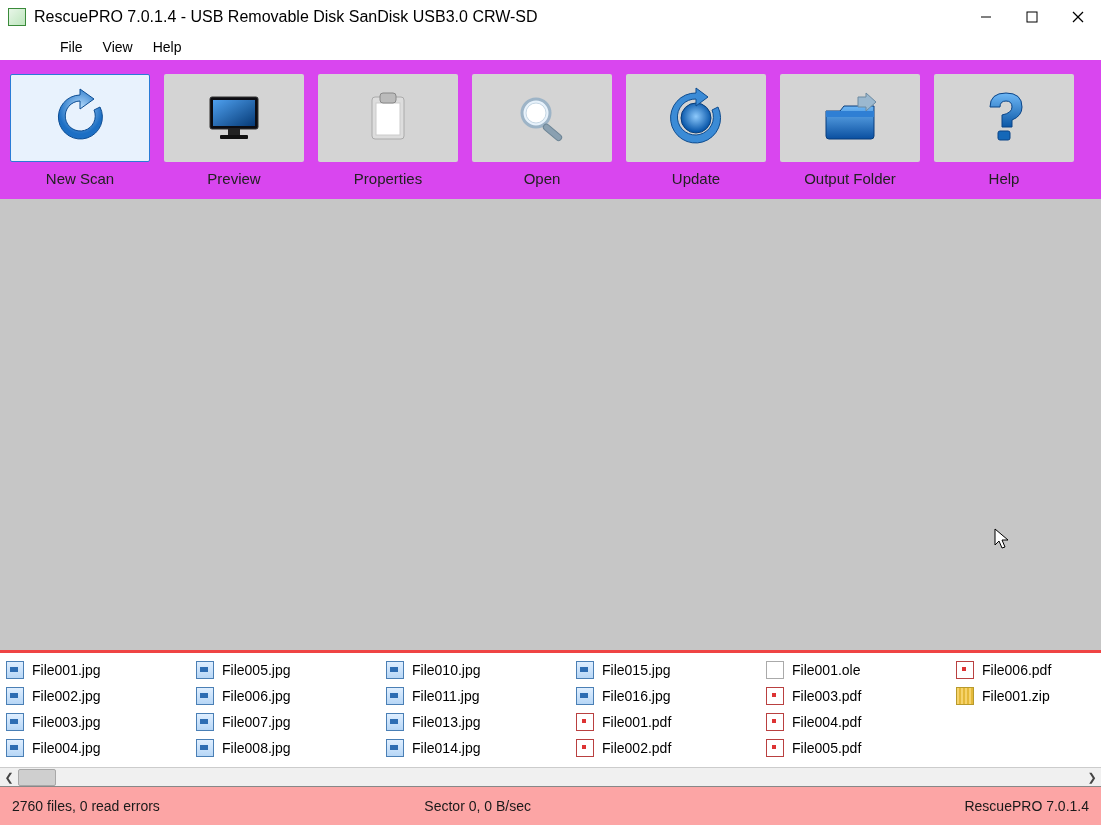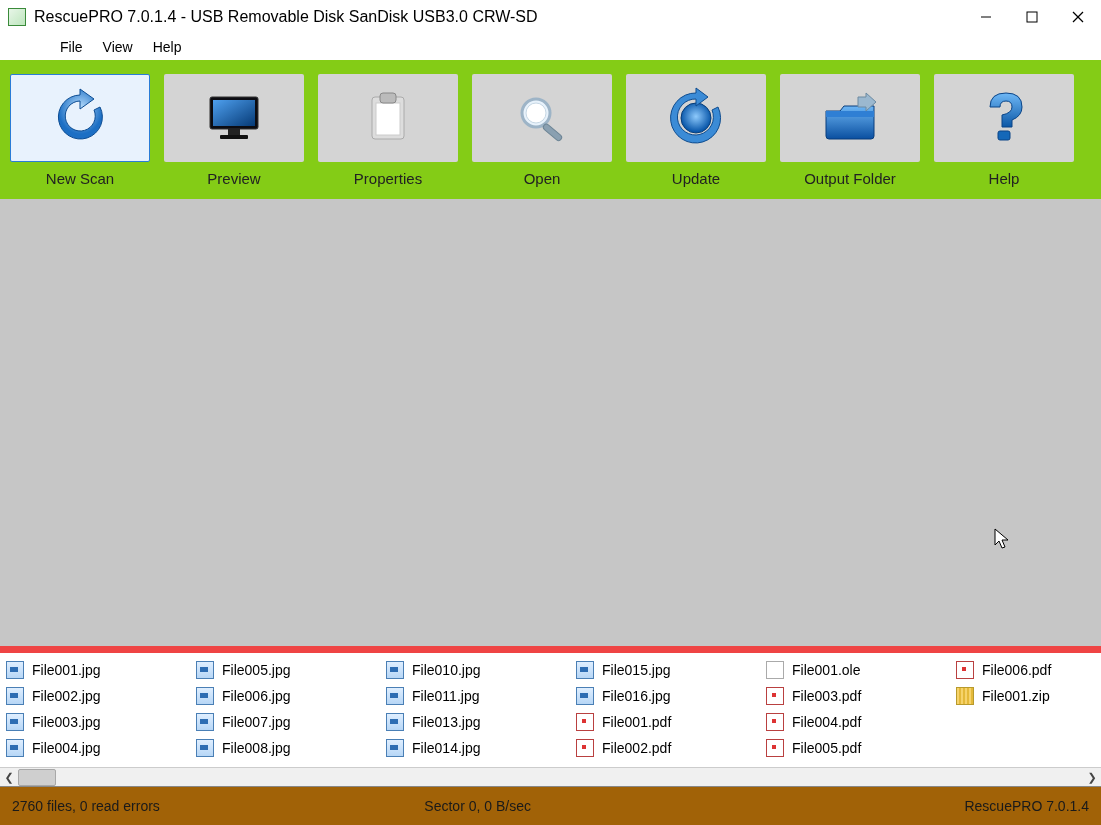--- a/index.html
+++ b/index.html
@@ -40,21 +40,21 @@
     align-items: center;
     padding: 0 6px;
     font-size: 14px;
     margin-left: 44px;
   }
   .menubar .menu-item {
     padding: 2px 10px;
     cursor: default;
   }
   .toolbar {
-    background: #84cc16;
+    background: #d946ef;
     padding: 14px 10px 12px 10px;
     display: flex;
     gap: 14px;
   }
   .tbutton {
     width: 140px;
     text-align: center;
     cursor: default;
   }
   .tbutton .icon-box {
@@ -77,21 +77,21 @@
     background: #c6c6c6;
     flex: 1;
   }
   .content {
     display:flex;
     flex-direction:column;
     height: calc(825px - 34px - 26px);
   }
   .filelist-wrap {
     background: #fff;
-    border-top: 7px solid #ef4444;
+    border-top: 3px solid #ef4444;
     border-bottom: 1px solid #888;
   }
   .filelist {
     display: flex;
     flex-direction: column;
     flex-wrap: wrap;
     height: 108px;
     align-content: flex-start;
     padding: 4px 6px 2px 6px;
     column-gap: 40px;
@@ -129,21 +129,21 @@
     width:18px; height:18px; display:flex; align-items:center; justify-content:center;
     font-size:11px; color:#444;
   }
   .hscroll .track { flex:1; height:18px; position:relative; }
   .hscroll .thumb {
     position:absolute; left:0; top:1px; height:15px; width:36px;
     background:#cfcfcf; border:1px solid #a8a8a8; border-radius:2px;
   }
   .statusbar {
     height: 38px;
-    background: #a16207;
+    background: #fca5a5;
     display:flex;
     align-items:center;
     font-size: 14px;
     color:#1a1a1a;
     padding: 0 12px;
   }
   .statusbar .cell { flex:1; }
   .statusbar .cell:nth-child(2){ text-align:left; padding-left:120px;}
   .statusbar .cell:nth-child(3){ text-align:right; padding-left:80px;}
   .cursor {

